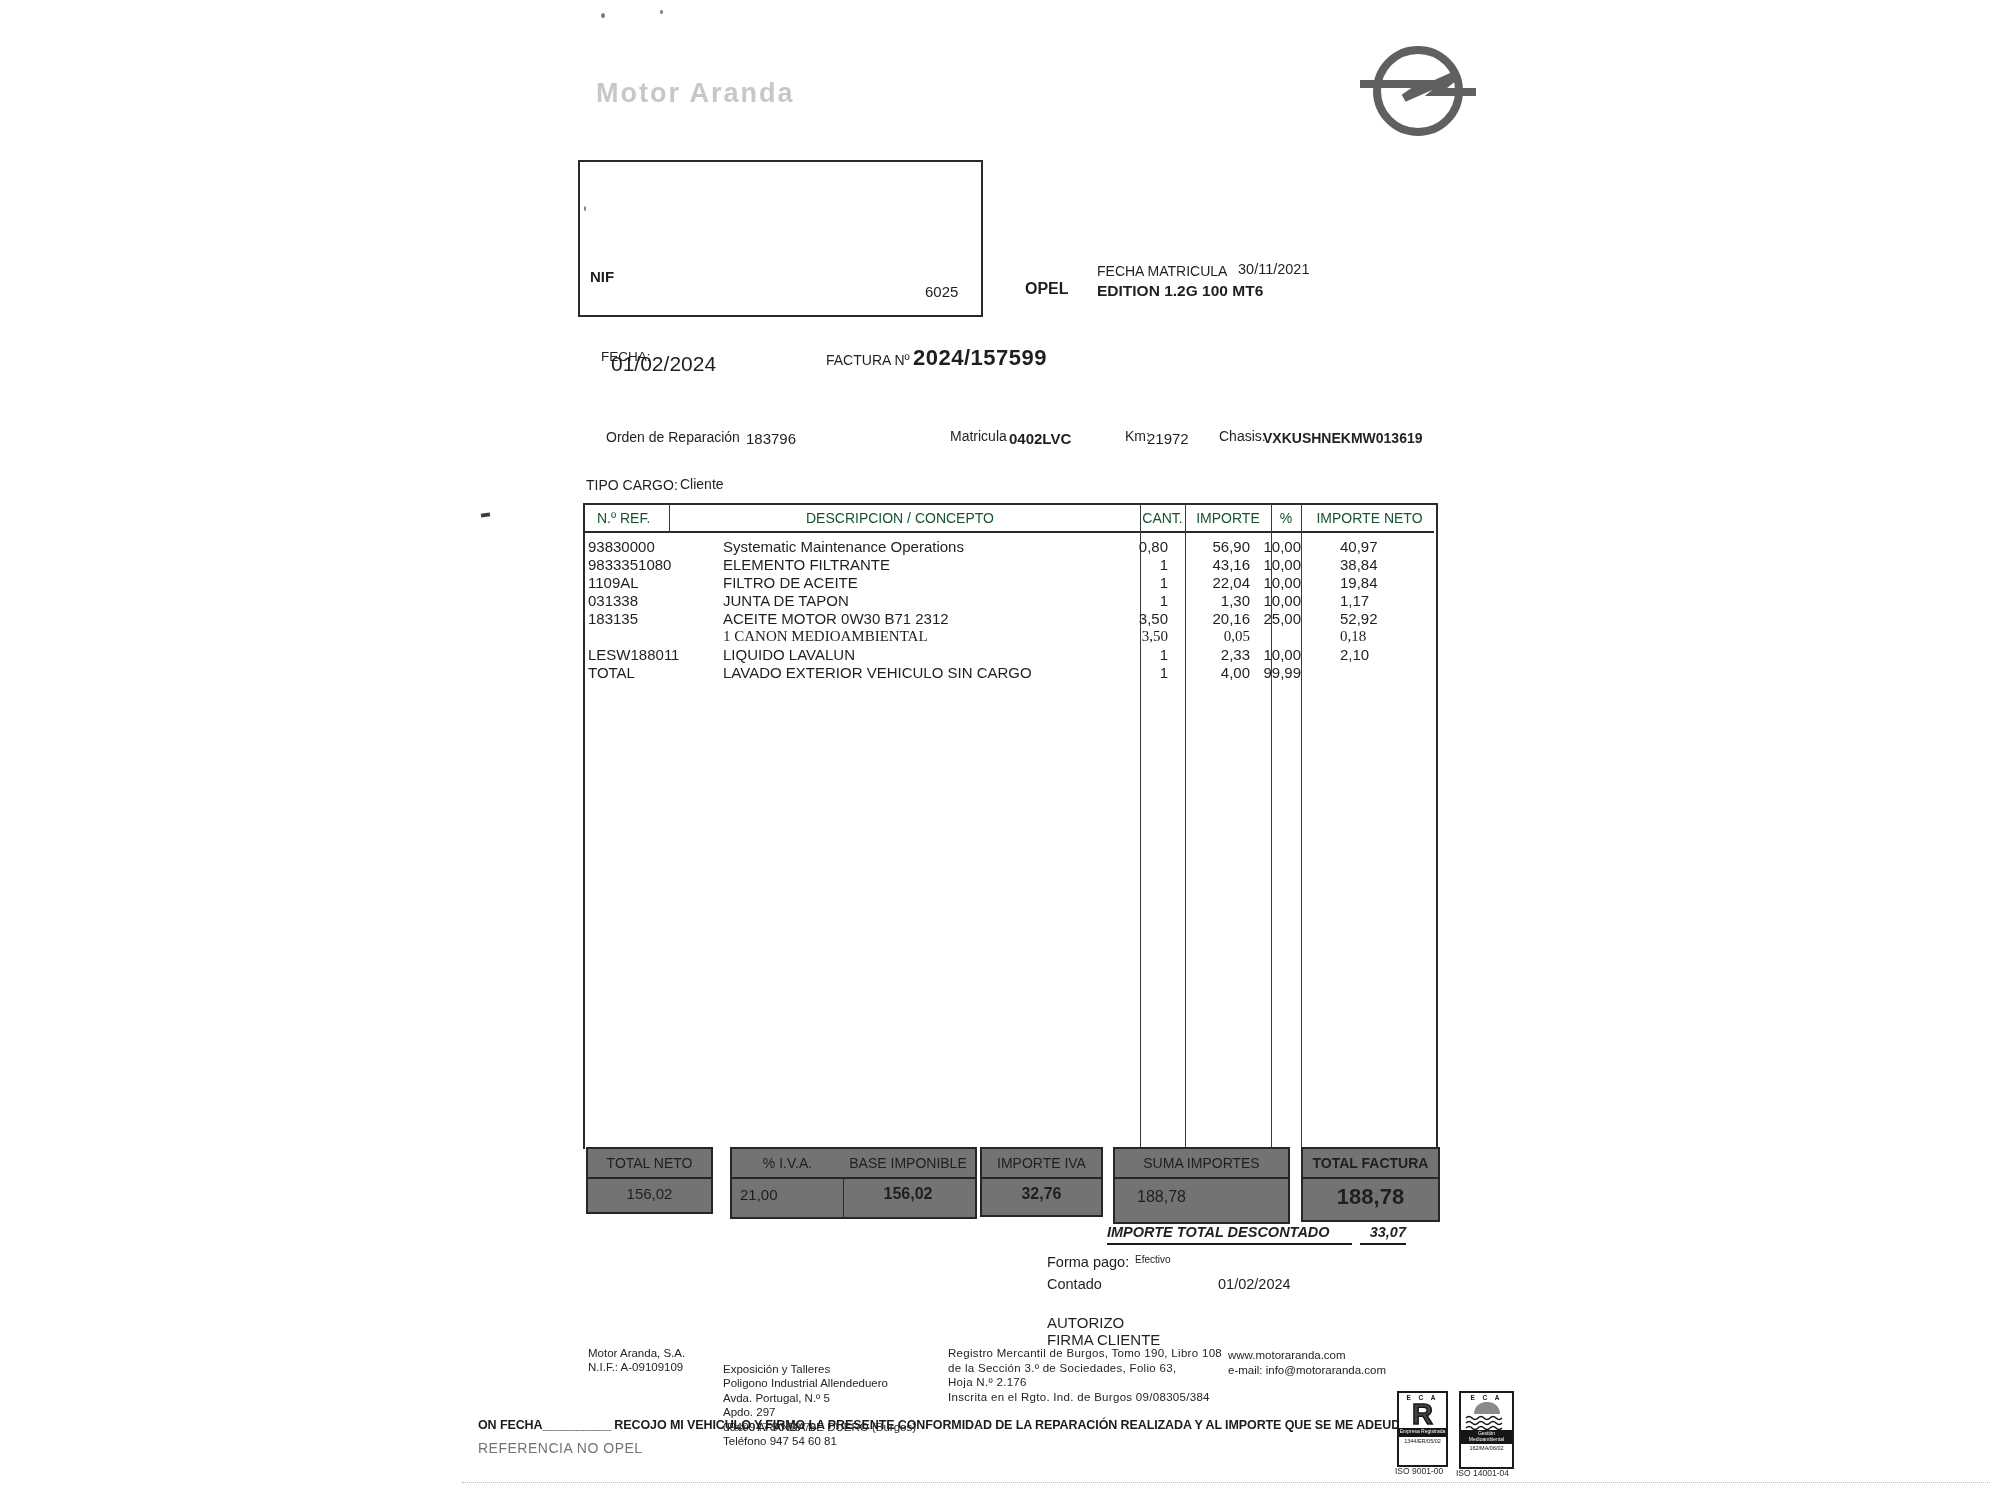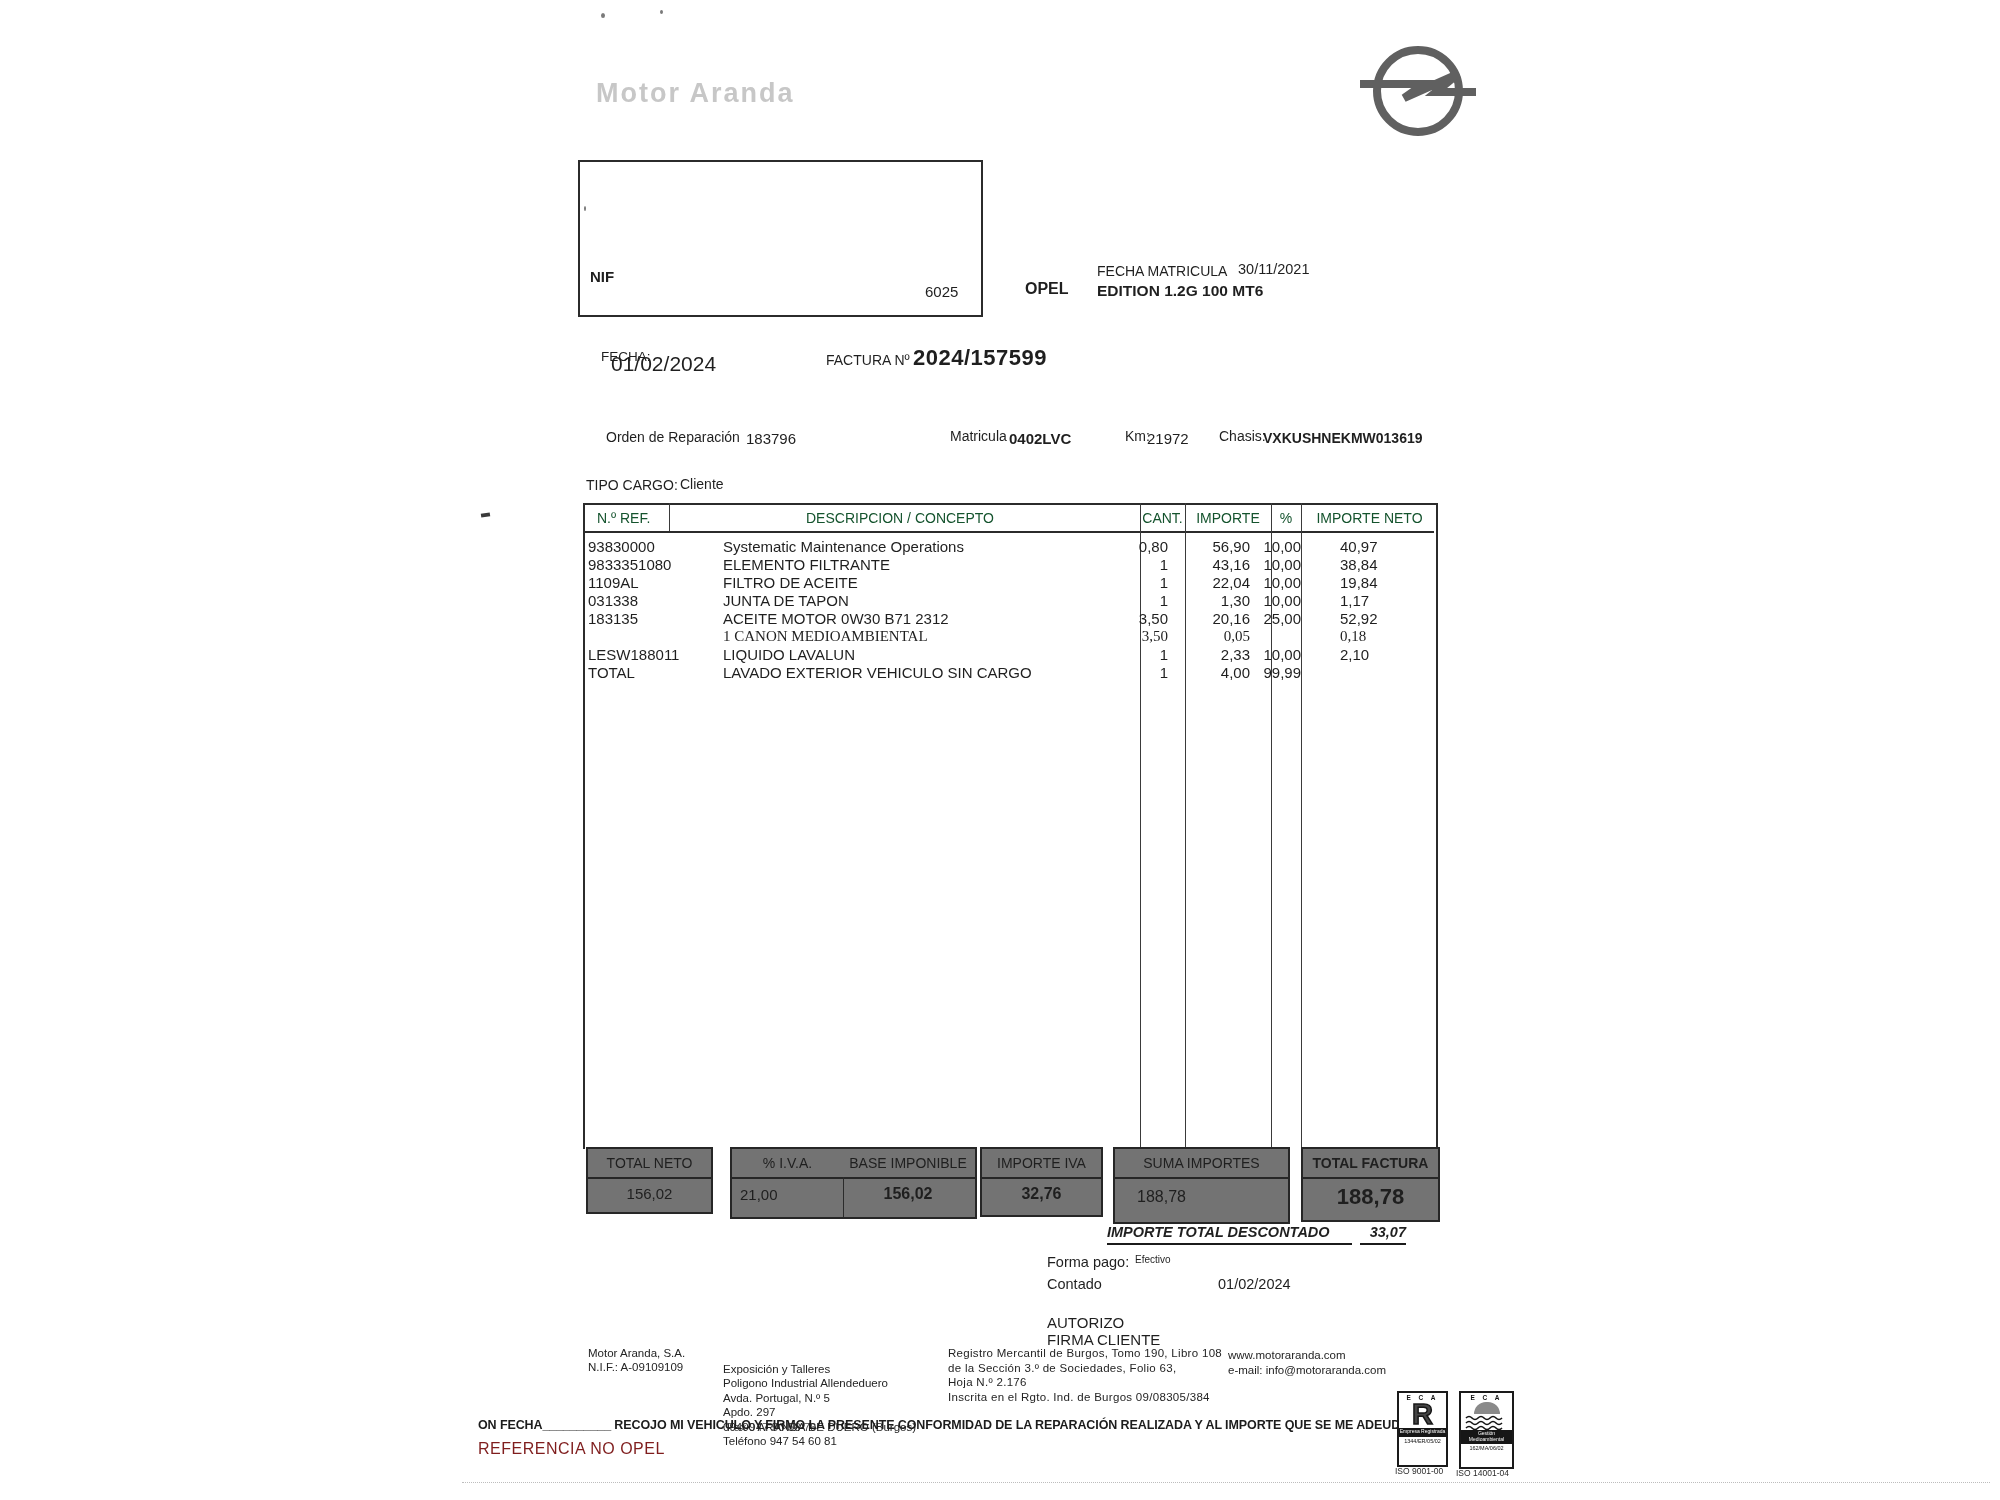--- a/index.html
+++ b/index.html
@@ -239,21 +239,21 @@
 </div>
 
 <div class="ft" style="left:1228px;top:1348px;line-height:15px;">
   <div>www.motoraranda.com</div>
   <div>e-mail: info@motoraranda.com</div>
 </div>
 
 <div class="abs" style="left:478px;top:1418px;width:1150px;font-size:12.5px;font-weight:bold;letter-spacing:-0.1px;color:#1c1c1c;">ON FECHA__________ RECOJO MI VEHICULO Y FIRMO LA PRESENTE CONFORMIDAD DE  LA REPARACIÓN REALIZADA Y AL IMPORTE QUE SE ME ADEUDA</div>
 <div class="ft" style="left:727px;top:1420px;opacity:0.85;">Fax 947 50 58 76</div>
 
-<div class="abs" style="left:478px;top:1440px;font-size:16px;letter-spacing:0.5px;color:#7f1d1d;">REFERENCIA NO OPEL</div>
+<div class="abs" style="left:478px;top:1440px;font-size:14px;letter-spacing:0.5px;color:#737373;">REFERENCIA NO OPEL</div>
 
 <div class="stamp" style="left:1397px;top:1391px;width:47px;height:72px;">
   <div class="head">E C A</div>
   <div style="font-size:29px;line-height:27px;font-weight:bold;text-align:center;color:#454545;-webkit-text-stroke:1.5px #161616;">R</div>
   <div class="band">Empresa Registrada</div>
   <div class="code">1344/ER/05/02</div>
 </div>
 <div class="iso" style="left:1395px;top:1466px;">ISO 9001-00</div>
 
 <div class="stamp" style="left:1459px;top:1391px;width:51px;height:74px;">

